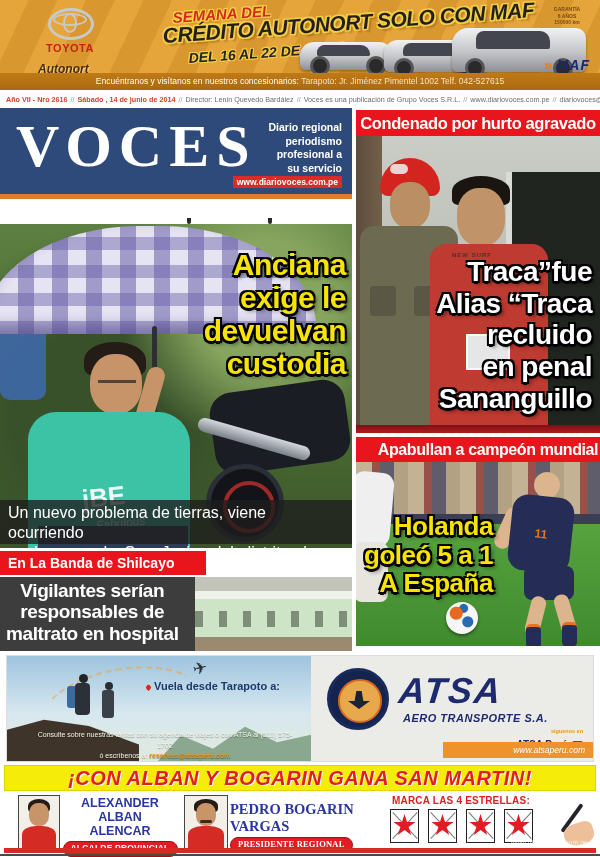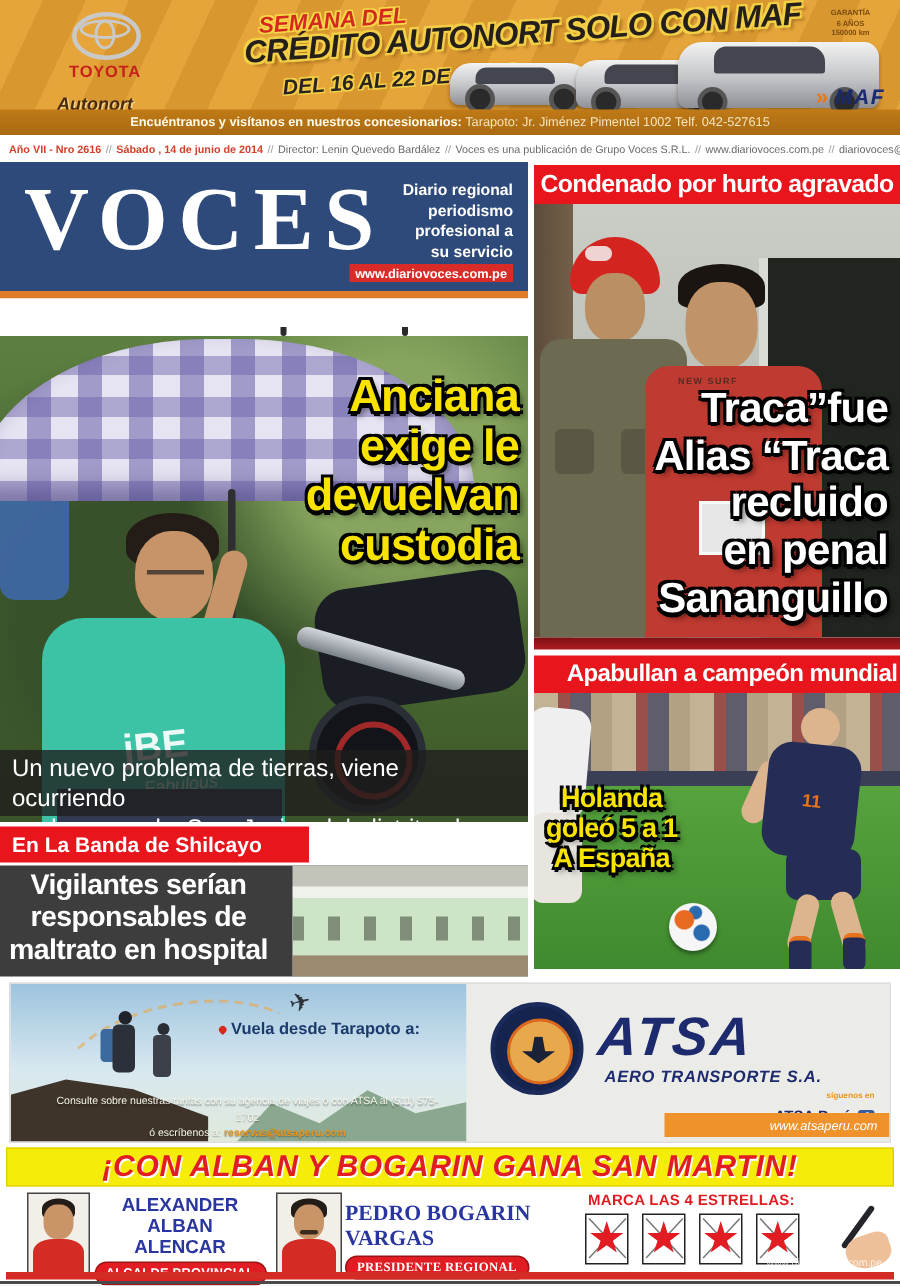--- a/index.html
+++ b/index.html
@@ -29,21 +29,21 @@
   .car1{left:300px;top:42px;width:96px;height:28px;}
   .car2{left:384px;top:40px;width:104px;height:32px;}
   .car3{left:452px;top:28px;width:134px;height:44px;border-radius:16px 10px 6px 6px;}
   .warranty{right:8px;top:6px;width:50px;text-align:center;color:#7a4a10;font-weight:bold;}
   .warranty div{font-size:5px;line-height:1.3;}
   .maf-logo{right:10px;top:56px;white-space:nowrap;}
   .maf-swoosh{color:#e87a10;font-weight:bold;font-size:15px;}
   .maf-word{color:#1a2a6e;font-weight:900;font-size:14px;font-style:italic;letter-spacing:1px;}
   .ad-footer{left:0;top:73px;width:600px;height:17px;background:linear-gradient(180deg,#c07a16,#a96a12);
     text-align:center;font-size:8.5px;line-height:17px;white-space:nowrap;}
-  .ad-footer .lead{color:#fffbe8;font-weight:bold;text-align:center;}
+  .ad-footer .lead{color:#fffbe8;font-weight:normal;text-align:center;}
   .ad-footer .rest{color:#f4e3bd;}
 
   
   .dateline{left:0;top:90px;width:600px;height:18px;background:#fff;display:flex;align-items:center;
     padding-left:6px;font-size:7.2px;color:#6a6a6a;white-space:nowrap;gap:3px;}
   .dateline .red{color:#d4402a;font-weight:bold;}
   .dateline .sep{color:#999;}
 
   
   .masthead{left:0;top:108px;width:352px;height:86px;background:#2d4a7a;}
@@ -94,21 +94,21 @@
   .pf-leg1{left:172px;top:134px;width:15px;height:40px;background:#dcb48e;border-radius:7px;transform:rotate(14deg);}
   .pf-leg2{left:202px;top:132px;width:15px;height:44px;background:#dcb48e;border-radius:7px;transform:rotate(-16deg);}
   .pf-sock{position:absolute;width:15px;height:22px;background:#252c55;border-radius:5px;border-top:3px solid #e8731e;}
   .pf-ball{left:90px;top:140px;width:32px;height:32px;border-radius:50%;
     background:radial-gradient(circle at 32% 35%,#e86a20 0 6px,rgba(0,0,0,0) 7px),
                radial-gradient(circle at 68% 62%,#2a6ab0 0 5px,rgba(0,0,0,0) 6px),
                radial-gradient(circle at 55% 20%,#2a6ab0 0 4px,rgba(0,0,0,0) 5px),#f6f6f6;
     box-shadow:0 2px 3px rgba(0,0,0,.4);}
   .hl-yellow{color:#f8e400;font-weight:bold;line-height:1.1;
     text-shadow:-2px -2px 0 #000,2px -2px 0 #000,-2px 2px 0 #000,2px 2px 0 #000,0 3px 0 #000,3px 3px 4px rgba(0,0,0,.55);}
-  .hl-foot{left:8px;top:50px;font-size:18px;text-align:center;letter-spacing:-.5px;margin-top:11px;}
+  .hl-foot{left:8px;top:50px;font-size:26px;text-align:right;letter-spacing:-.5px;}
 
   
   .white-strip{left:0;top:199px;width:352px;height:25px;background:#fff;}
   .desc-mark{position:absolute;bottom:0;width:4px;height:6px;background:#2a2a2a;border-radius:0 0 3px 3px;}
   .photo-land{left:0;top:224px;width:352px;height:324px;overflow:hidden;
     background:radial-gradient(circle at 75% 25%,#87a55e 0 18%,rgba(0,0,0,0) 40%),
                radial-gradient(circle at 30% 60%,#39512a 0 30%,rgba(0,0,0,0) 60%),
                linear-gradient(180deg,#5d7f41,#46662f 70%,#3c552a);}
   .pl-moto-vehicle{left:0;top:84px;width:46px;height:92px;background:#3e68a8;border-radius:10px;opacity:.9;}
   .pl-umbrella{left:-16px;top:2px;width:332px;height:108px;border-radius:166px 166px 12px 12px/108px 108px 8px 8px;

